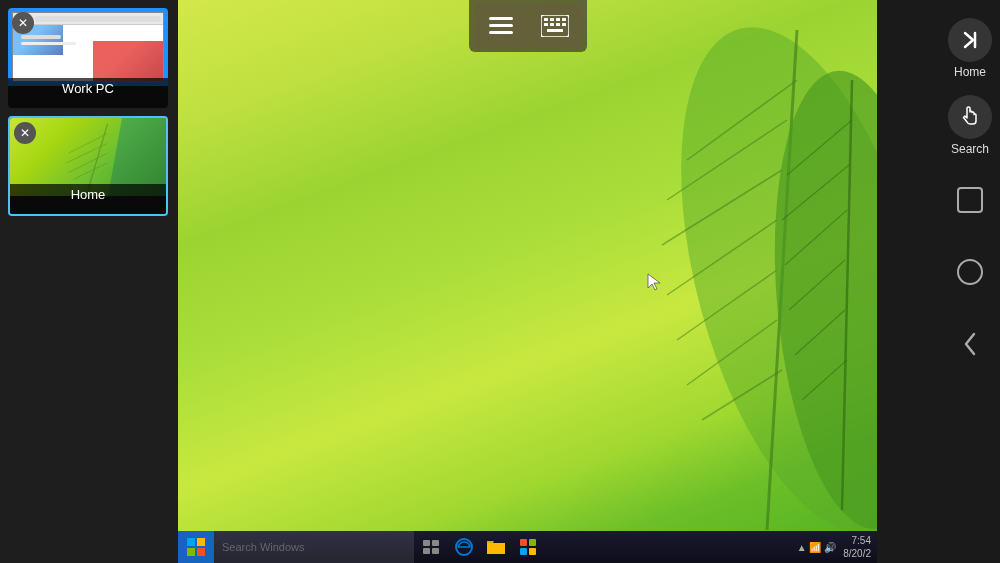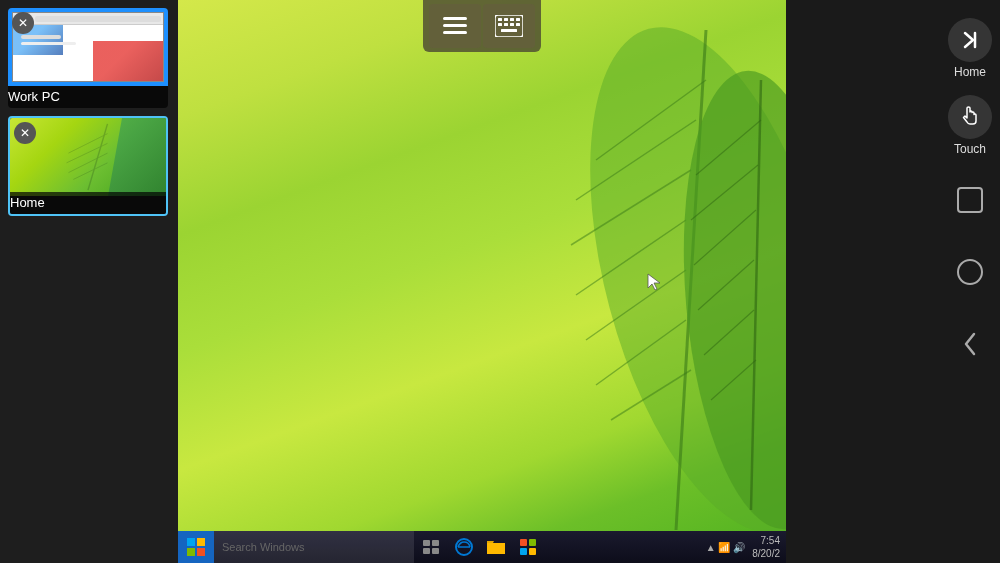--- a/index.html
+++ b/index.html
@@ -45,22 +45,23 @@
       overflow: hidden;
     }
 
     .session-card .label {
       position: absolute;
       bottom: 0;
       left: 0; right: 0;
       background: rgba(0,0,0,0.7);
       color: #fff;
       font-size: 13px;
+      text-align: center;
       padding: 3px 0;
-      height: 22px;
+      height: 30px;
       line-height: 16px;
     }
 
     .session-card .close-btn {
       position: absolute;
       top: 4px; left: 4px;
       width: 22px; height: 22px;
       background: #555;
       border-radius: 50%;
       display: flex; align-items: center; justify-content: center;
@@ -123,21 +124,21 @@
       width: 70px; height: 100%;
       background: linear-gradient(135deg, #4caf50 0%, #2e7d32 100%);
       clip-path: polygon(30% 0%, 100% 0%, 100% 100%, 10% 100%);
       opacity: 0.85;
     }
 
     
     #main {
       position: absolute;
       left: 178px; top: 0;
-      width: 608px;
+      width: 699px;
       height: 563px;
       overflow: hidden;
     }
 
     
     #desktop-bg {
       position: absolute;
       left: 0; top: 0;
       width: 100%; height: 100%;
       background: linear-gradient(160deg, #d4e84a 0%, #bfe040 15%, #9bd432 30%, #aade3a 45%, #c8e840 60%, #a0d830 75%, #6cbf28 85%, #4db020 100%);
@@ -448,21 +449,21 @@
     <span class="btn-label">Home</span>
   </div>
 
   <div class="right-btn">
     <div class="icon-circle">
 
       <svg width="24" height="24" viewBox="0 0 24 24">
         <path d="M9 3 L9 13 L7 11 L5.5 12.5 L9 17 Q10 19 12 19 L15 19 Q18 19 18 16 L18 10 Q18 9 17 9 Q16.5 9 16 9.5 L16 8 Q16 7 15 7 Q14.5 7 14 7.5 L14 7 Q14 6 13 6 Q12 6 12 7 L12 3 Q12 2 10.5 2 Q9 2 9 3 Z" fill="none" stroke="#fff" stroke-width="1.5" stroke-linejoin="round"></path>
       </svg>
     </div>
-    <span class="btn-label">Touch</span>
+    <span class="btn-label">Search</span>
   </div>
 
   <div class="right-nav-btn">
     <svg width="28" height="28" viewBox="0 0 28 28">
       <rect x="2" y="2" width="24" height="24" rx="3" fill="none" stroke="#aaa" stroke-width="2"></rect>
     </svg>
   </div>
 
   <div class="right-nav-btn">
     <svg width="28" height="28" viewBox="0 0 28 28">

